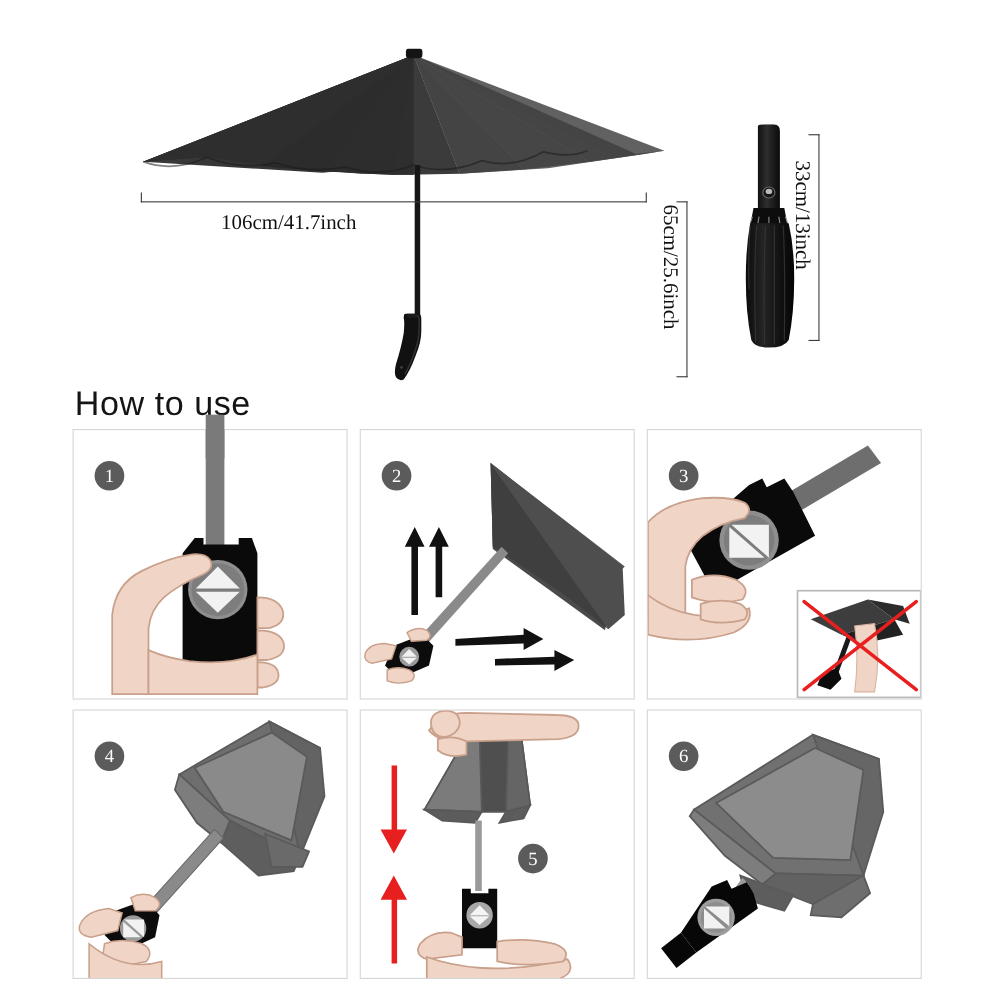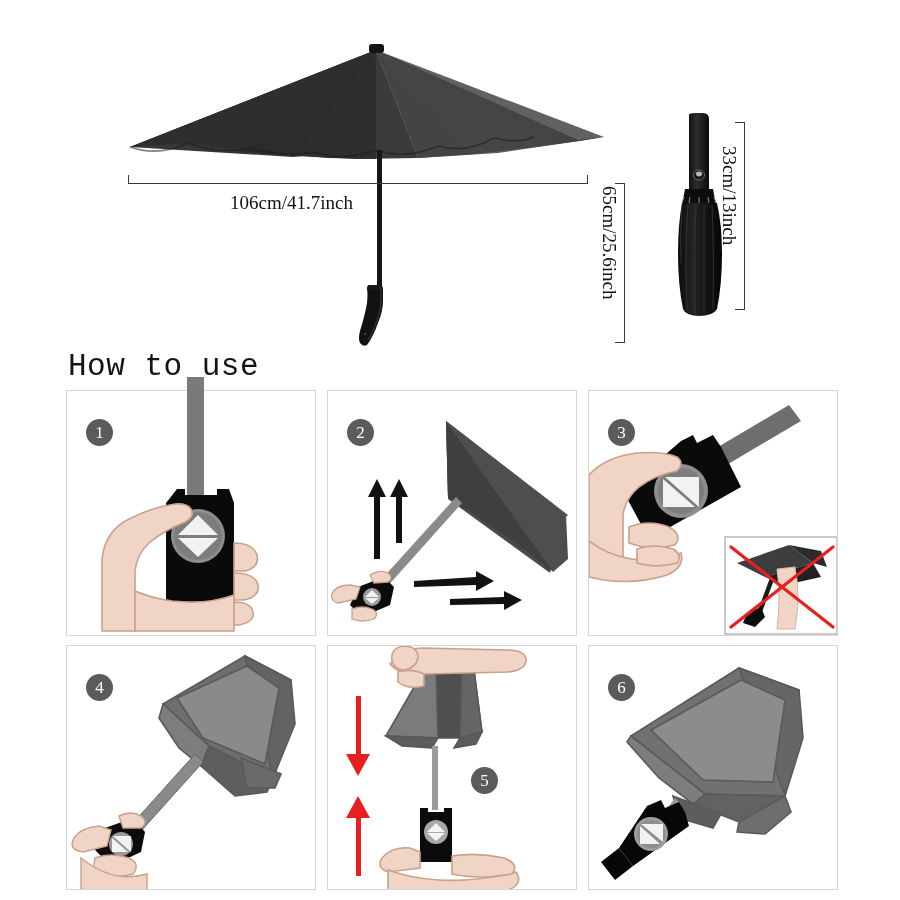--- a/index.html
+++ b/index.html
@@ -62,21 +62,21 @@
   #folded-umbrella {
     position: absolute;
     left: 672px; top: 113px;
     width: 60px; height: 205px;
   }
 
   
   #how-title {
     position: absolute;
     left: 68px; top: 349px;
-    font-family: Liberation Mono, monospace;
+    font-family: Liberation Sans, sans-serif;
     font-size: 31px;
     color: #141414;
     letter-spacing: .5px;
   }
 
   #grid {
     position: absolute;
     left: 66px; top: 390px;
     width: 772px; height: 500px;
     display: grid;
@@ -184,21 +184,21 @@
                  Q9,30 11,18 Q12,8 11,4 Q11,0 13,0 Z" fill="#111111"></path>
         <path d="M15,2 L23,2 Q25,2 25,6 L25,15 Q25,24 21,35 Q17,47 12,55" fill="none" stroke="#3a3a3a" stroke-width="1.4" opacity=".8"></path>
         <circle cx="9" cy="49" r="1.3" fill="#3d3d3d"></circle>
         <rect x="14" y="0" width="9" height="4" fill="#1b1b1b"></rect>
       </svg>
     </div>
 
     <div class="dim-line" style="left:128px; top:183px; width:460px; height:1px;"></div>
     <div class="dim-line" style="left:128px; top:175px; width:1px; height:9px;"></div>
     <div class="dim-line" style="left:587px; top:175px; width:1px; height:9px;"></div>
-    <div class="dim-label" style="left:230px; top:192px; font-size:19px;">106cm/41.7inch</div>
+    <div class="dim-label" style="left:201px; top:192px; font-size:19px;">106cm/41.7inch</div>
 
     <div class="dim-line" style="left:624px; top:183px; width:1px; height:160px;"></div>
     <div class="dim-line" style="left:615px; top:183px; width:10px; height:1px;"></div>
     <div class="dim-line" style="left:615px; top:342px; width:10px; height:1px;"></div>
     <div class="dim-label vert" style="left:620px; top:186px; font-size:19px;">65cm/25.6inch</div>
 
     <div id="folded-umbrella">
       <svg width="60" height="205" viewBox="0 0 60 205">
         <defs>
           <linearGradient id="fg" x1="0" y1="0" x2="1" y2="0">

